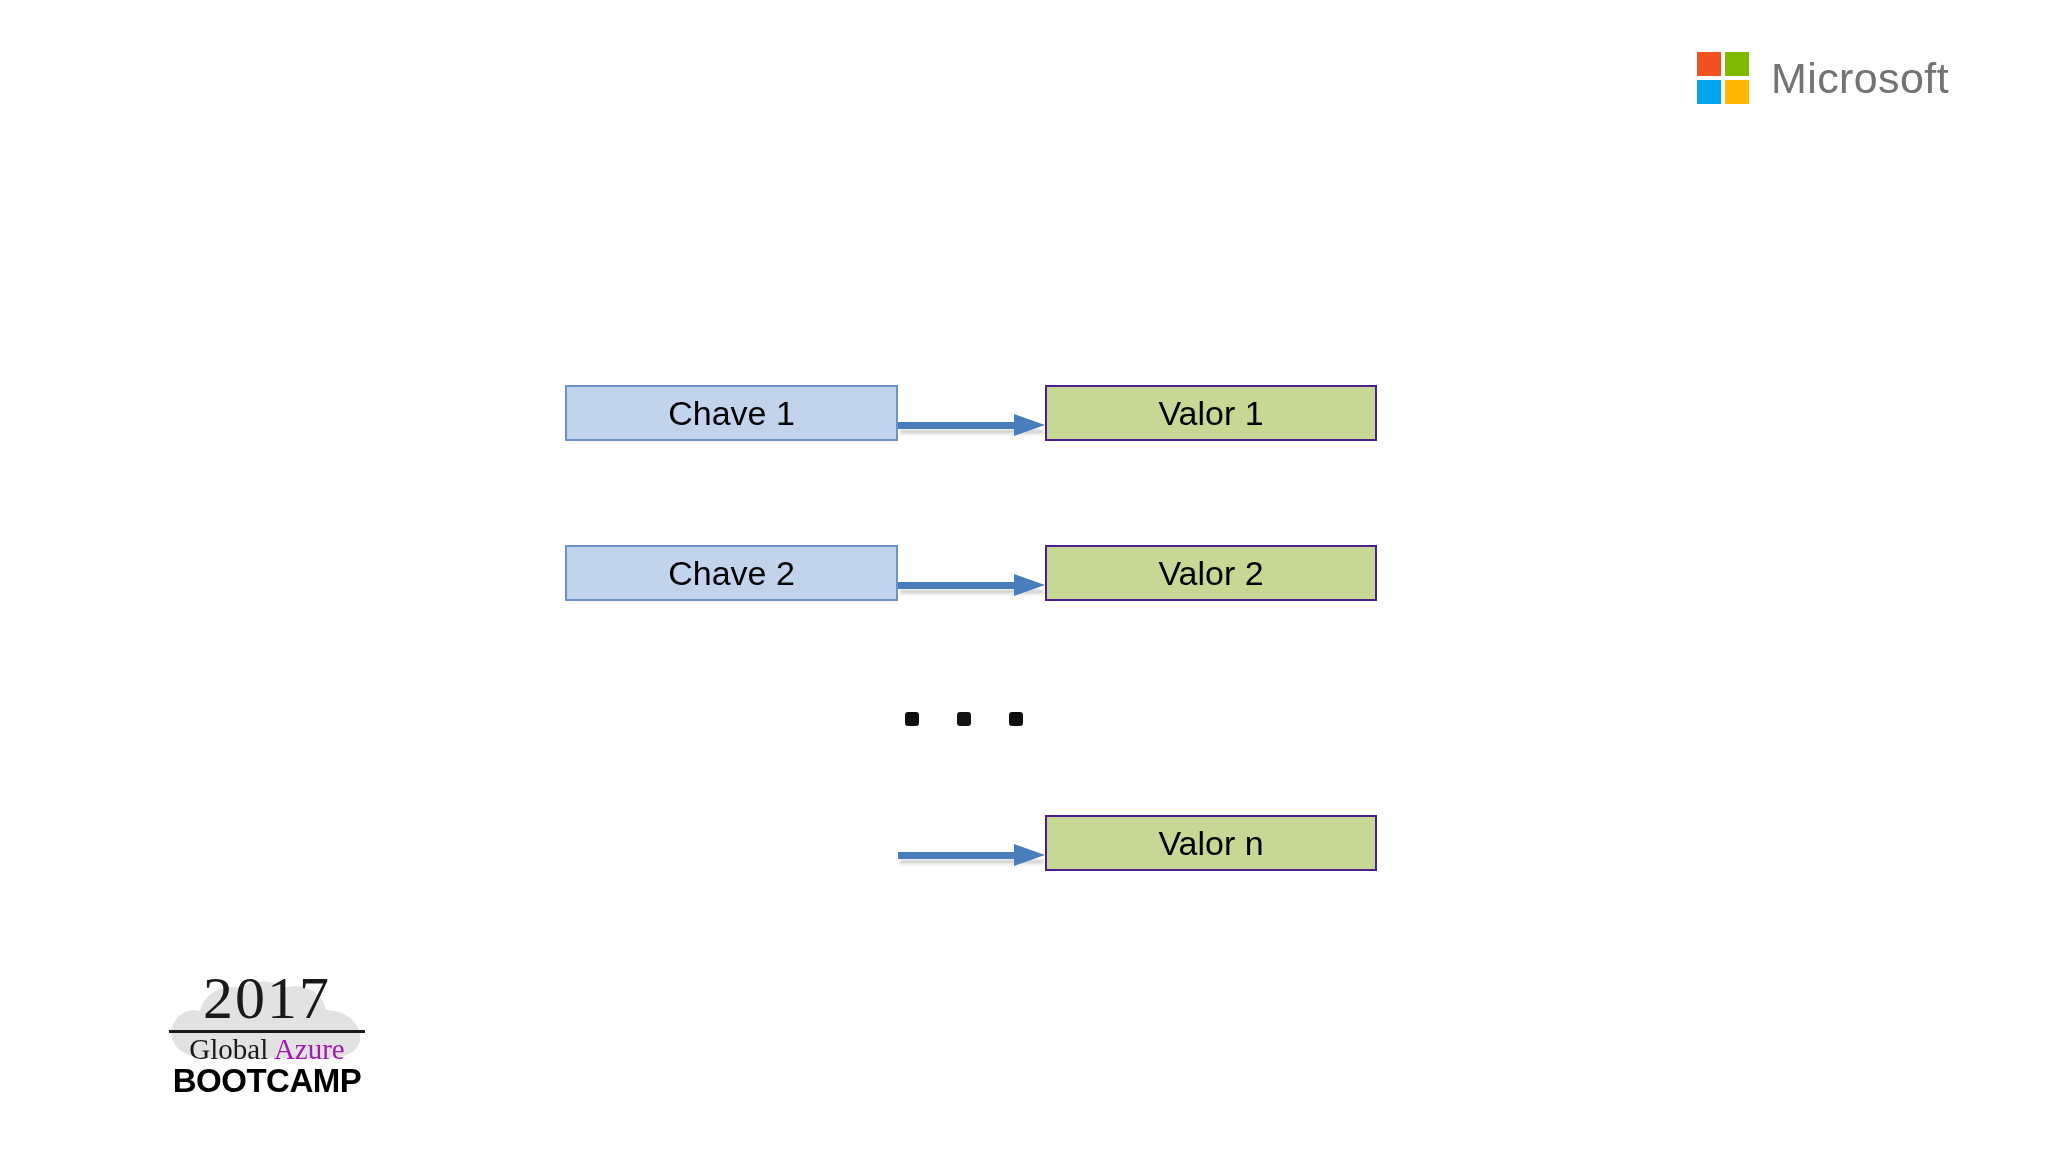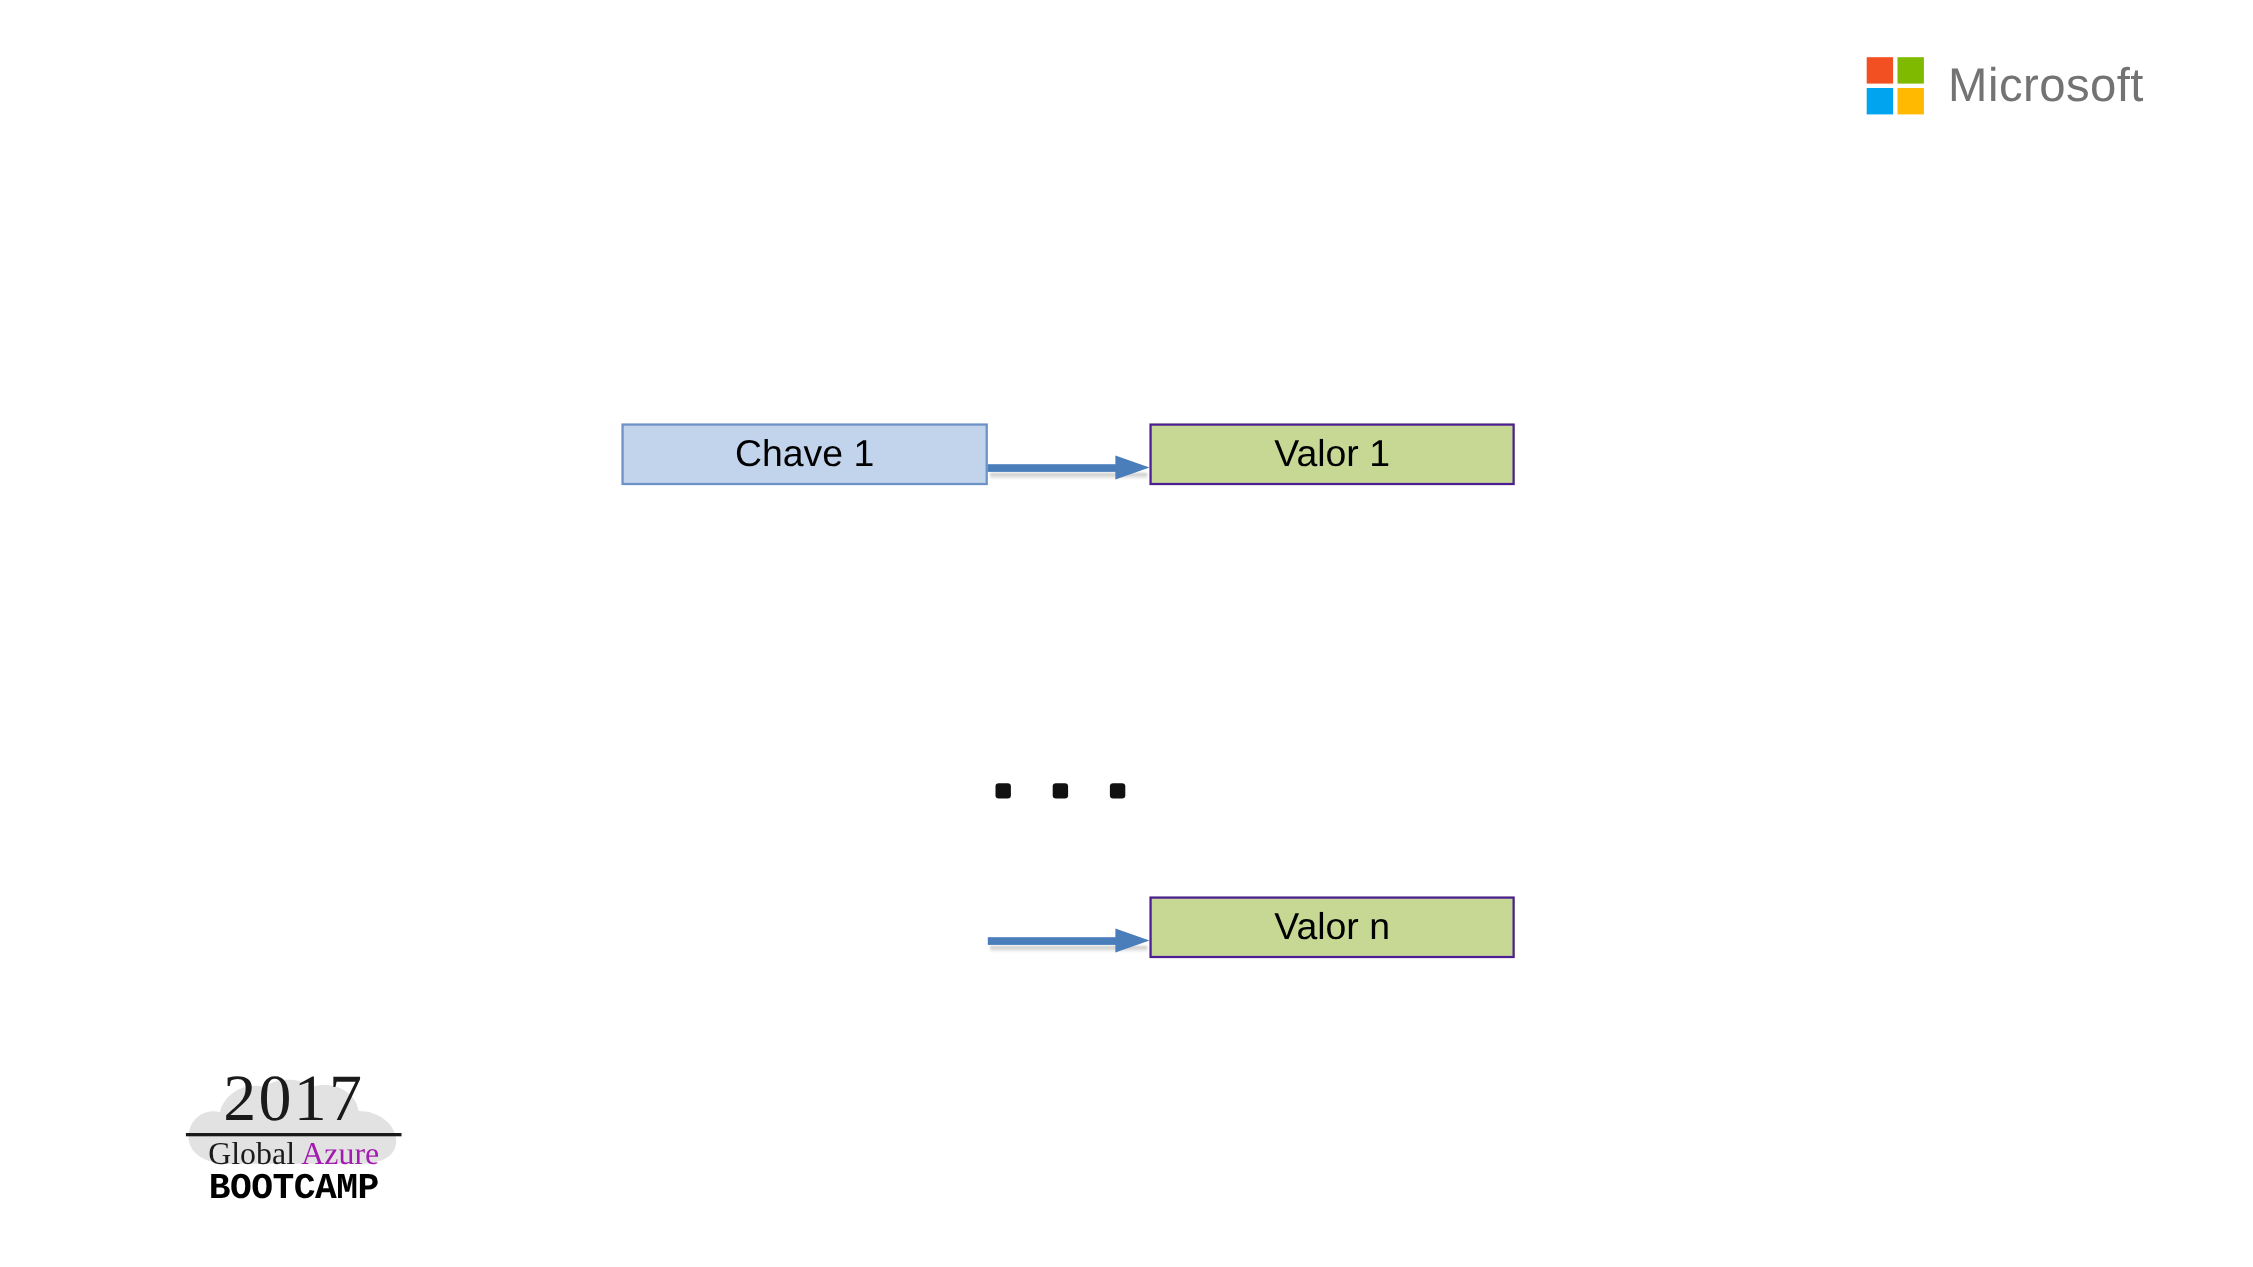--- a/index.html
+++ b/index.html
@@ -195,21 +195,21 @@
     font-family: "Liberation Serif", serif;
   }
   #gab-global { color: #1a1a1a; }
   #gab-azure  { color: #a21caf; }
   #gab-boot {
     font-size: 33px;
     font-weight: bold;
     letter-spacing: -0.5px;
     color: #000000;
     line-height: 1;
-    font-family: Liberation Mono, monospace;
+    font-family: Liberation Sans, sans-serif;
   }
 </style>
 </head>
 <body>
 
 <div id="slide">
 
   <div id="ms-logo">
     <div id="ms-squares">
       <span class="ms-red"></span>
@@ -226,20 +226,29 @@
     <div class="kv-row" style="top:385px;">
       <div class="kv-box kv-key">Chave 1</div>
       <div class="kv-arrow">
         <div class="shadow"></div>
         <div class="shaft"></div>
         <div class="head"></div>
       </div>
       <div class="kv-box kv-val">Valor 1</div>
     </div>
 
+    <div class="kv-row" style="top:545px;">
+      <div class="kv-box kv-key">Chave 2</div>
+      <div class="kv-arrow">
+        <div class="shadow"></div>
+        <div class="shaft"></div>
+        <div class="head"></div>
+      </div>
+      <div class="kv-box kv-val">Valor 2</div>
+    </div>
 
     <div id="ellipsis">
       <span></span>
       <span></span>
       <span></span>
     </div>
 
     <div class="kv-row" style="top:815px;">
       <div class="kv-arrow">
         <div class="shadow"></div>

